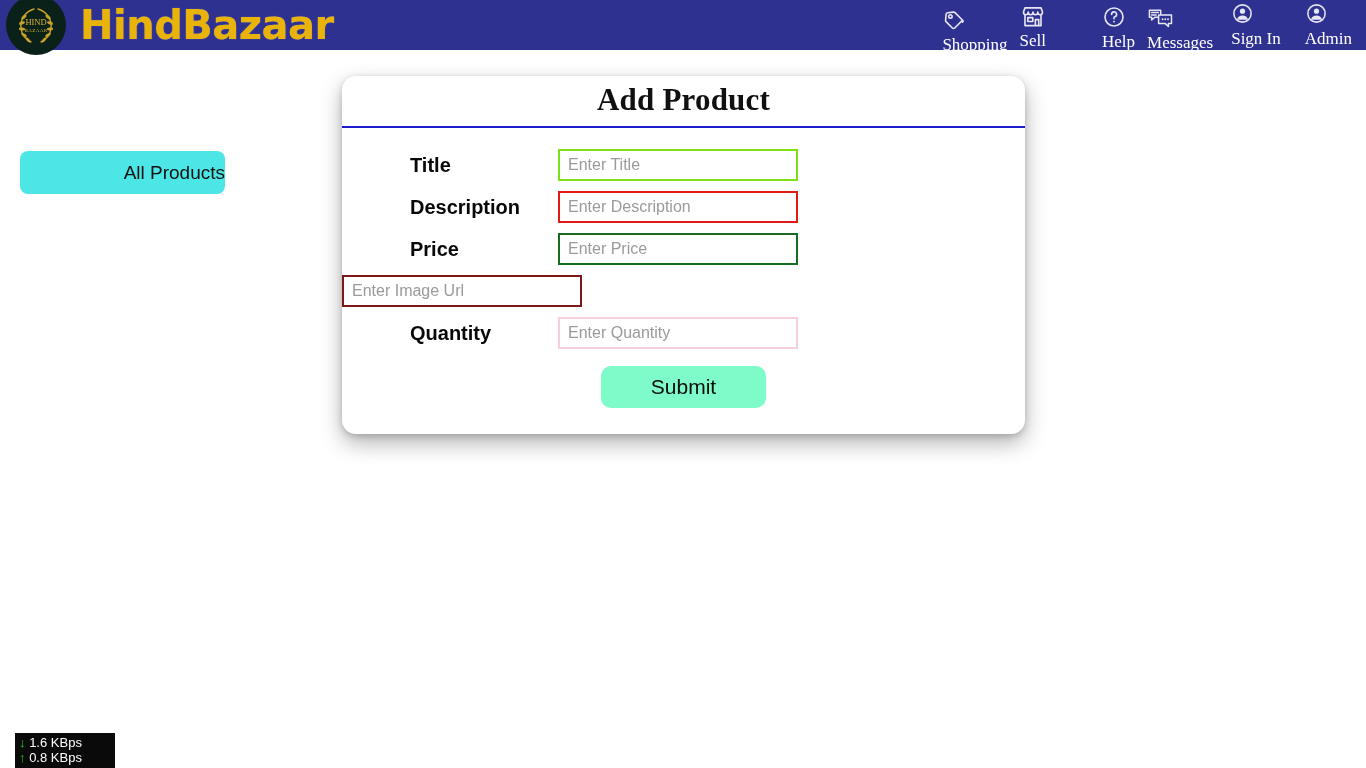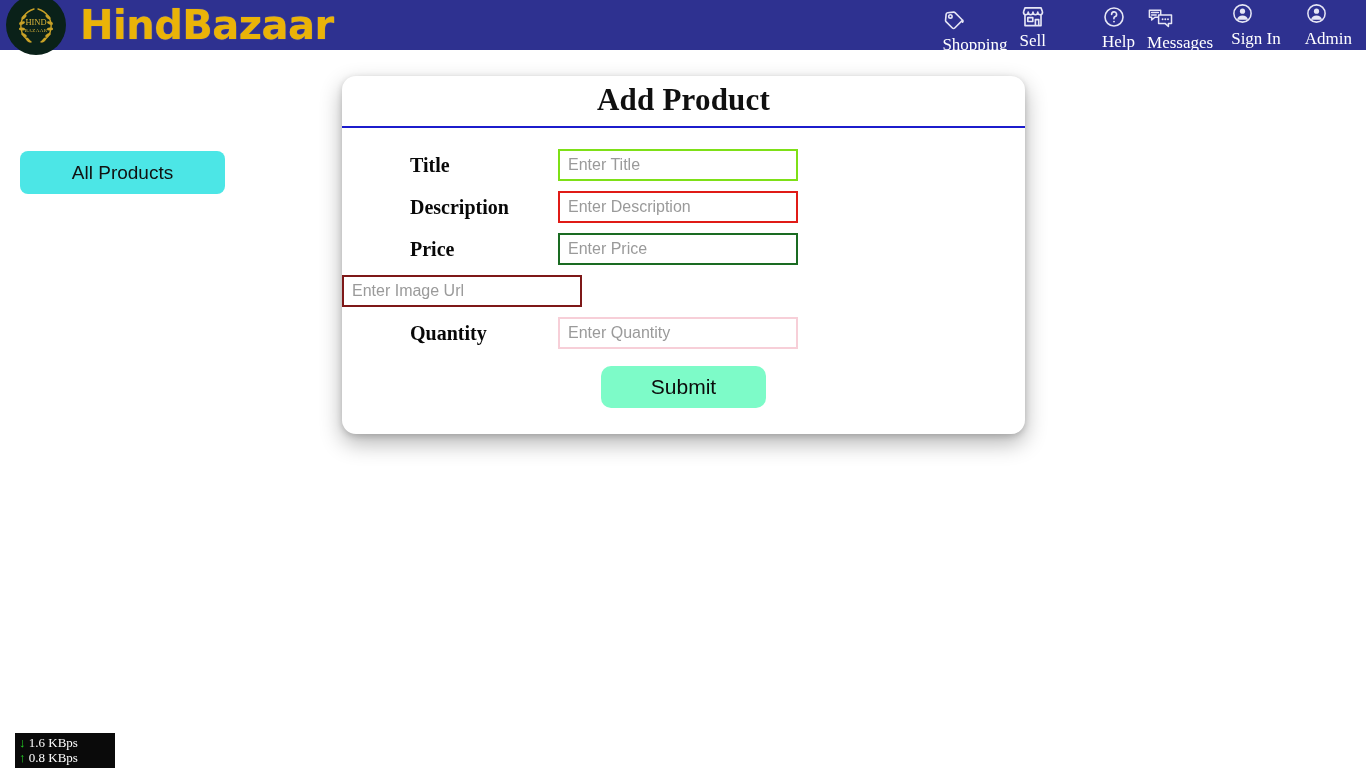--- a/index.html
+++ b/index.html
@@ -98,20 +98,21 @@
     top: 151px;
     width: 205px;
     height: 43px;
     background: #4ce6e6;
     border: none;
     border-radius: 8px;
     font-family: "Liberation Sans", sans-serif;
     font-size: 19px;
     color: #111111;
     cursor: pointer;
+    text-align: right;
   }
 
   
   .card {
     position: absolute;
     left: 342px;
     top: 76px;
     width: 683px;
     height: 358px;
     background: #ffffff;
@@ -142,21 +143,21 @@
 
   .form-row {
     display: flex;
     align-items: center;
     height: 42px;
   }
 
   .form-label {
     width: 216px;
     padding-left: 68px;
-    font-family: Liberation Serif, serif;
+    font-family: Liberation Sans, sans-serif;
     font-size: 20px;
     font-weight: bold;
     color: #080808;
   }
 
   .form-input {
     width: 240px;
     height: 32px;
     padding: 2px 8px;
     font-family: "Liberation Sans", sans-serif;
@@ -195,21 +196,21 @@
   }
 
   
   .netspeed {
     position: absolute;
     left: 15px;
     bottom: 0px;
     width: 100px;
     background: #0a0a0a;
     padding: 2px 4px 3px 4px;
-    font-family: Liberation Serif, serif;
+    font-family: Liberation Sans, sans-serif;
     font-size: 13px;
     line-height: 15px;
     color: #ffffff;
     white-space: nowrap;
   }
 
   .netspeed .arrow-down { color: #25d425; }
   .netspeed .arrow-up   { color: #25d425; }
 </style>
 </head>

